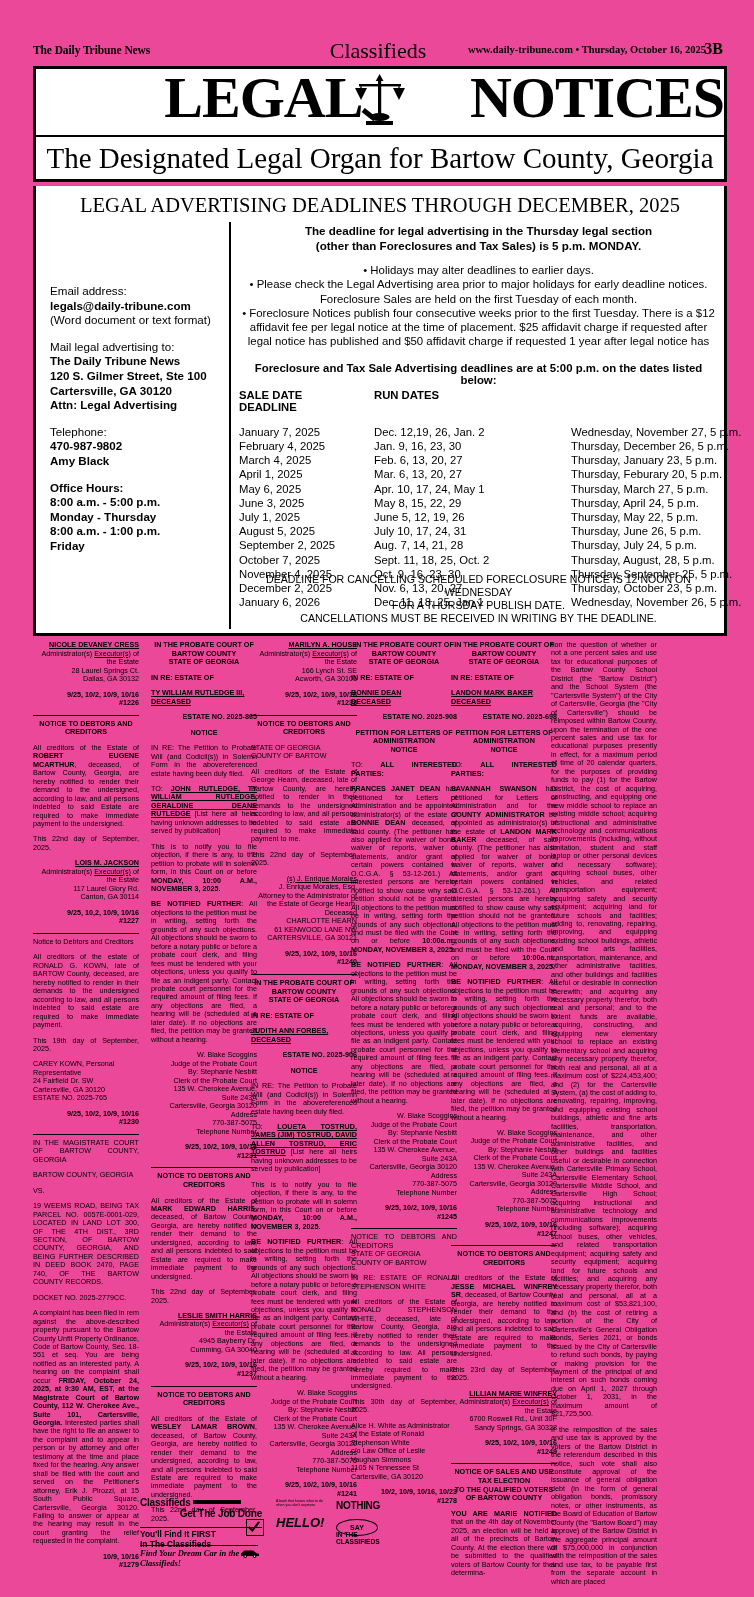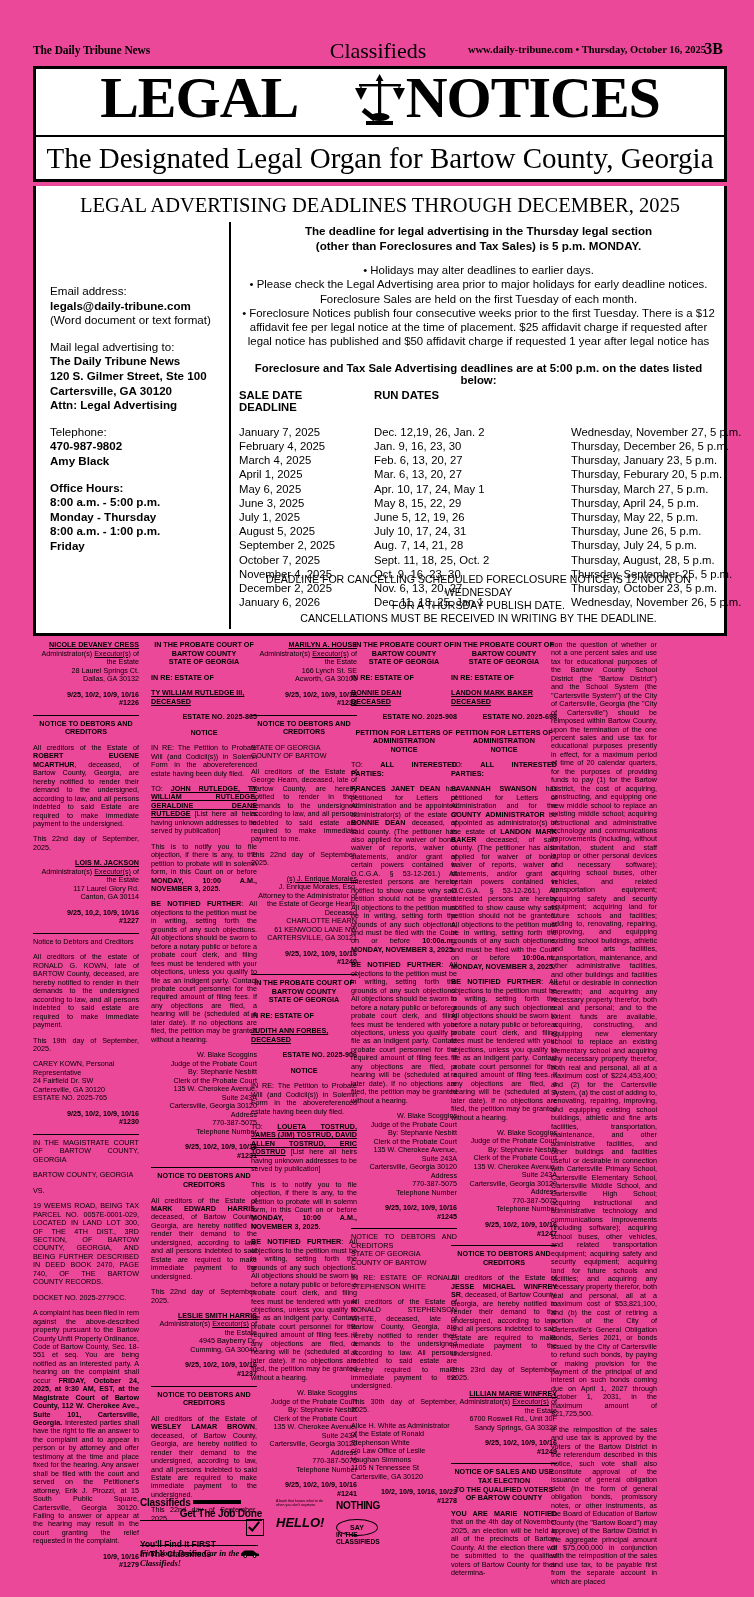--- a/index.html
+++ b/index.html
@@ -9,21 +9,21 @@
   
   .runhead{position:absolute;left:33px;top:40px;width:690px;height:22px;}
   .runhead .rh-left{position:absolute;left:0;top:4px;font-family:"Liberation Serif",serif;font-weight:bold;font-size:11.5px;letter-spacing:-.1px;}
   .runhead .rh-center{position:absolute;left:0;right:0;top:-2px;text-align:center;font-family:"Liberation Serif",serif;font-size:22px;font-weight:normal;}
   .runhead .rh-right{position:absolute;right:17px;top:4px;font-family:"Liberation Serif",serif;font-weight:bold;font-size:10.5px;}
   .runhead .rh-page{position:absolute;right:0;top:0px;font-family:"Liberation Serif",serif;font-weight:bold;font-size:16px;}
 
   
   .mast{position:absolute;left:33px;top:66px;width:688px;border:3px solid #000;background:#fff;}
   .mast-title{height:66px;position:relative;border-bottom:2px solid #000;overflow:hidden;}
-  .mast-title .mt{position:absolute;top:-6px;left:0;width:100%;text-align:center;font-family:"Liberation Serif",serif;font-weight:bold;font-size:58px;letter-spacing:-1px;line-height:70px;white-space:nowrap;}
+  .mast-title .mt{position:absolute;top:-6px;left:0;width:100%;text-align:right;font-family:"Liberation Serif",serif;font-weight:bold;font-size:58px;letter-spacing:-1px;line-height:70px;white-space:nowrap;}
   .scalesicon{position:absolute;left:50%;top:4px;transform:translateX(-50%);width:54px;height:58px;}
   .mast-sub{height:42px;line-height:42px;text-align:center;font-family:"Liberation Serif",serif;font-size:29px;}
 
   
   .dlbox{position:absolute;left:33px;top:186px;width:688px;height:447px;border:3px solid #000;border-top:none;background:#fff;}
   .dl-h1{text-align:center;font-family:"Liberation Serif",serif;font-size:20.5px;padding-top:8px;}
   .dl-split{position:absolute;left:0;top:36px;width:100%;bottom:0;}
   .vline{position:absolute;left:193px;top:0;bottom:4px;width:2px;background:#000;}
   .leftcol{position:absolute;left:14px;top:62px;width:175px;font-size:11.6px;line-height:14.6px;}
   .leftcol p{margin:0 0 12px 0;}
@@ -56,21 +56,21 @@
   .col .rule{border-top:1.3px solid #000;margin:0 0 4px 0;height:0;}
   .col .dates{text-align:right;font-weight:bold;margin-top:6px;line-height:8.6px;}
   .col .sig{text-align:right;line-height:8.5px;}
 
   
   .housead{position:absolute;left:140px;top:1497px;width:260px;height:70px;}
   .ha-box{position:absolute;left:0;top:0;width:122px;height:60px;}
   .ha-l1{font-family:"Liberation Sans",sans-serif;font-weight:bold;font-size:10px;letter-spacing:-.2px;}
   .ha-bar{display:inline-block;height:4px;width:48px;background:#000;vertical-align:2px;margin-left:2px;}
   .ha-l2{font-weight:bold;font-size:10px;text-align:right;letter-spacing:-.2px;}
-  .ha-l3{font-weight:bold;font-size:8.4px;border-top:1.4px solid #000;padding-top:18px;margin-top:1px;}
+  .ha-l3{font-weight:bold;font-size:8.4px;border-top:1.4px solid #000;padding-top:1px;margin-top:8px;}
   .ha-l4{font-weight:bold;font-size:8.4px;}
   .ha-check{position:absolute;right:-2px;top:22px;width:16px;height:15px;border:1.4px solid #000;}
   .ha-l5{position:absolute;left:0;top:48px;font-family:"Liberation Serif",serif;font-style:italic;font-weight:bold;font-size:8.5px;border-top:1.4px solid #000;padding-top:2px;width:118px;}
   .ha-car{position:absolute;left:100px;top:52px;width:20px;height:9px;}
   .ha-2{position:absolute;left:136px;top:2px;width:56px;font-size:3.6px;line-height:4.4px;}
   .ha-3{position:absolute;left:136px;top:18px;font-weight:bold;font-size:13px;font-style:italic;}
   .ha-4{position:absolute;left:196px;top:4px;width:64px;font-weight:bold;font-size:10px;line-height:10px;letter-spacing:-.3px;}
   .ha-5{position:absolute;left:196px;top:34px;width:64px;font-weight:bold;font-size:6.6px;line-height:7px;}
   .ha-oval{position:absolute;left:196px;top:22px;width:40px;height:15px;border:1.4px solid #000;border-radius:50%;font-size:7px;font-weight:bold;text-align:center;line-height:15px;}
 </style>

